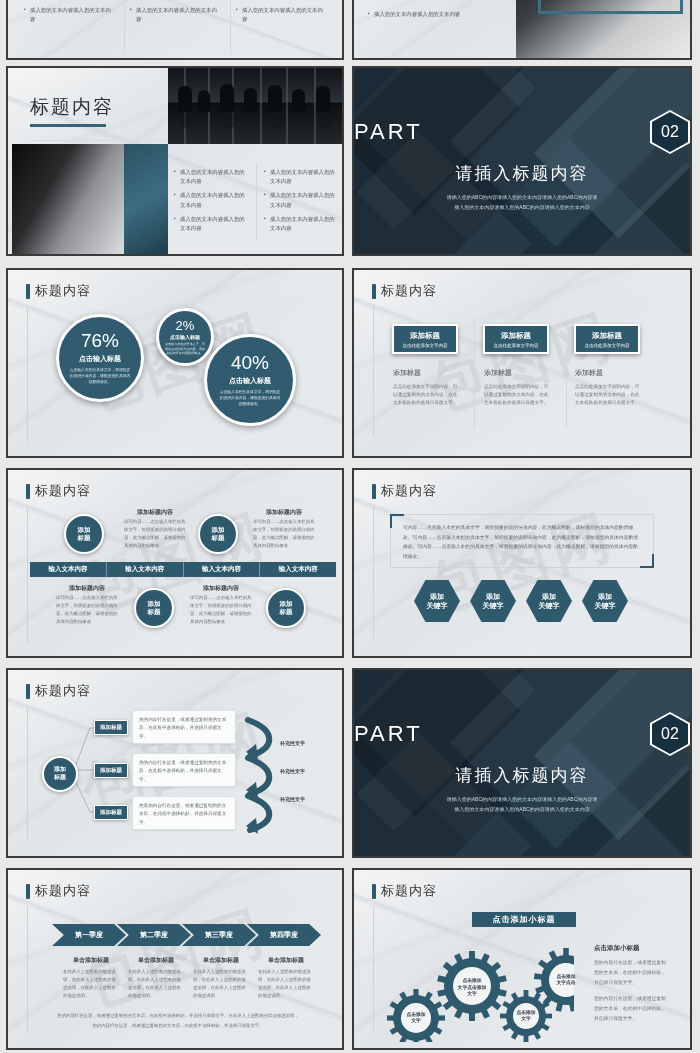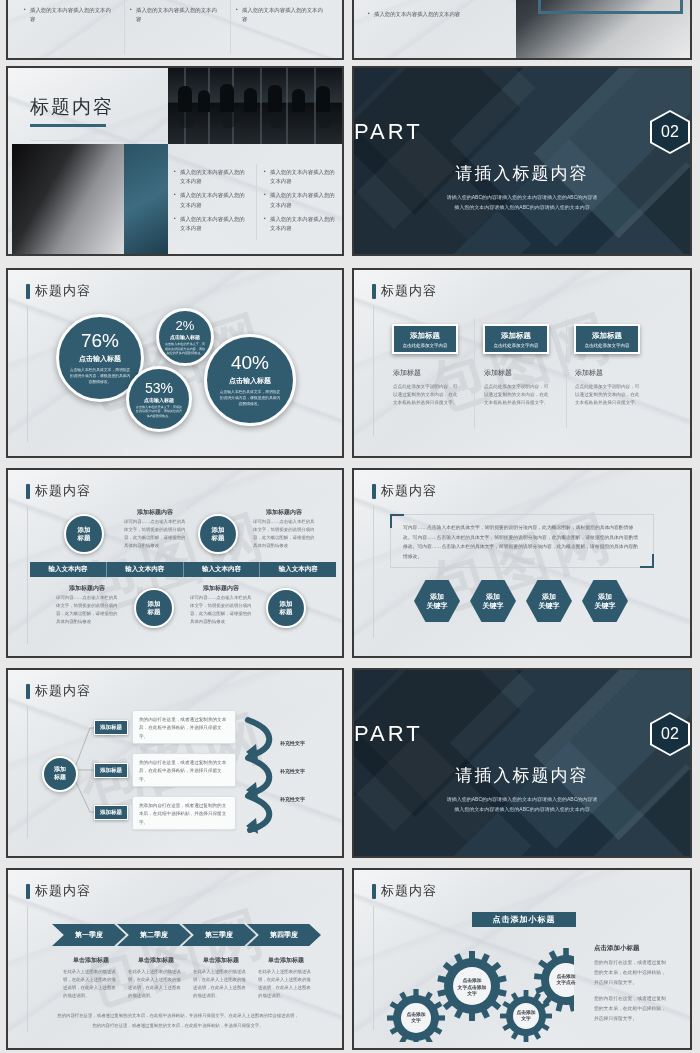--- a/index.html
+++ b/index.html
@@ -333,25 +333,20 @@
         <div class="pt" style="font-size:7px; margin-top:2px;">点击输入标题</div>
         <div class="pd" style="font-size:3.8px; width:62px; margin-top:4px;">点击输入本栏的具体文字，简明扼要的说明分项内容，请根据您的具体内容酌情修改。</div>
       </div>
 
       <div class="pcircle" style="left:148px; top:38px; width:58px; height:58px;">
         <div class="pv" style="font-size:13px;">2%</div>
         <div class="pt" style="font-size:5px; margin-top:1px;">点击输入标题</div>
         <div class="pd" style="font-size:3.1px; width:42px; margin-top:2px;">点击输入本栏的具体文字，简明扼要的说明分项内容，请根据您的具体内容酌情修改。</div>
       </div>
 
-      <div class="pcircle" style="left:118px; top:96px; width:66px; height:66px;">
-        <div class="pv" style="font-size:14px;">53%</div>
-        <div class="pt" style="font-size:5px; margin-top:1px;">点击输入标题</div>
-        <div class="pd" style="font-size:3.1px; width:48px; margin-top:2px;">点击输入本栏的具体文字，简明扼要的说明分项内容，请根据您的具体内容酌情修改。</div>
-      </div>
 
       <div class="pcircle" style="left:196px; top:64px; width:92px; height:92px;">
         <div class="pv" style="font-size:19px;">40%</div>
         <div class="pt" style="font-size:7px; margin-top:2px;">点击输入标题</div>
         <div class="pd" style="font-size:3.8px; width:64px; margin-top:4px;">点击输入本栏的具体文字，简明扼要的说明分项内容，请根据您的具体内容酌情修改。</div>
       </div>
     </div>
   </div>
 
   <div class="slide" style="left:352px; top:268px; width:340px; height:190px;">

